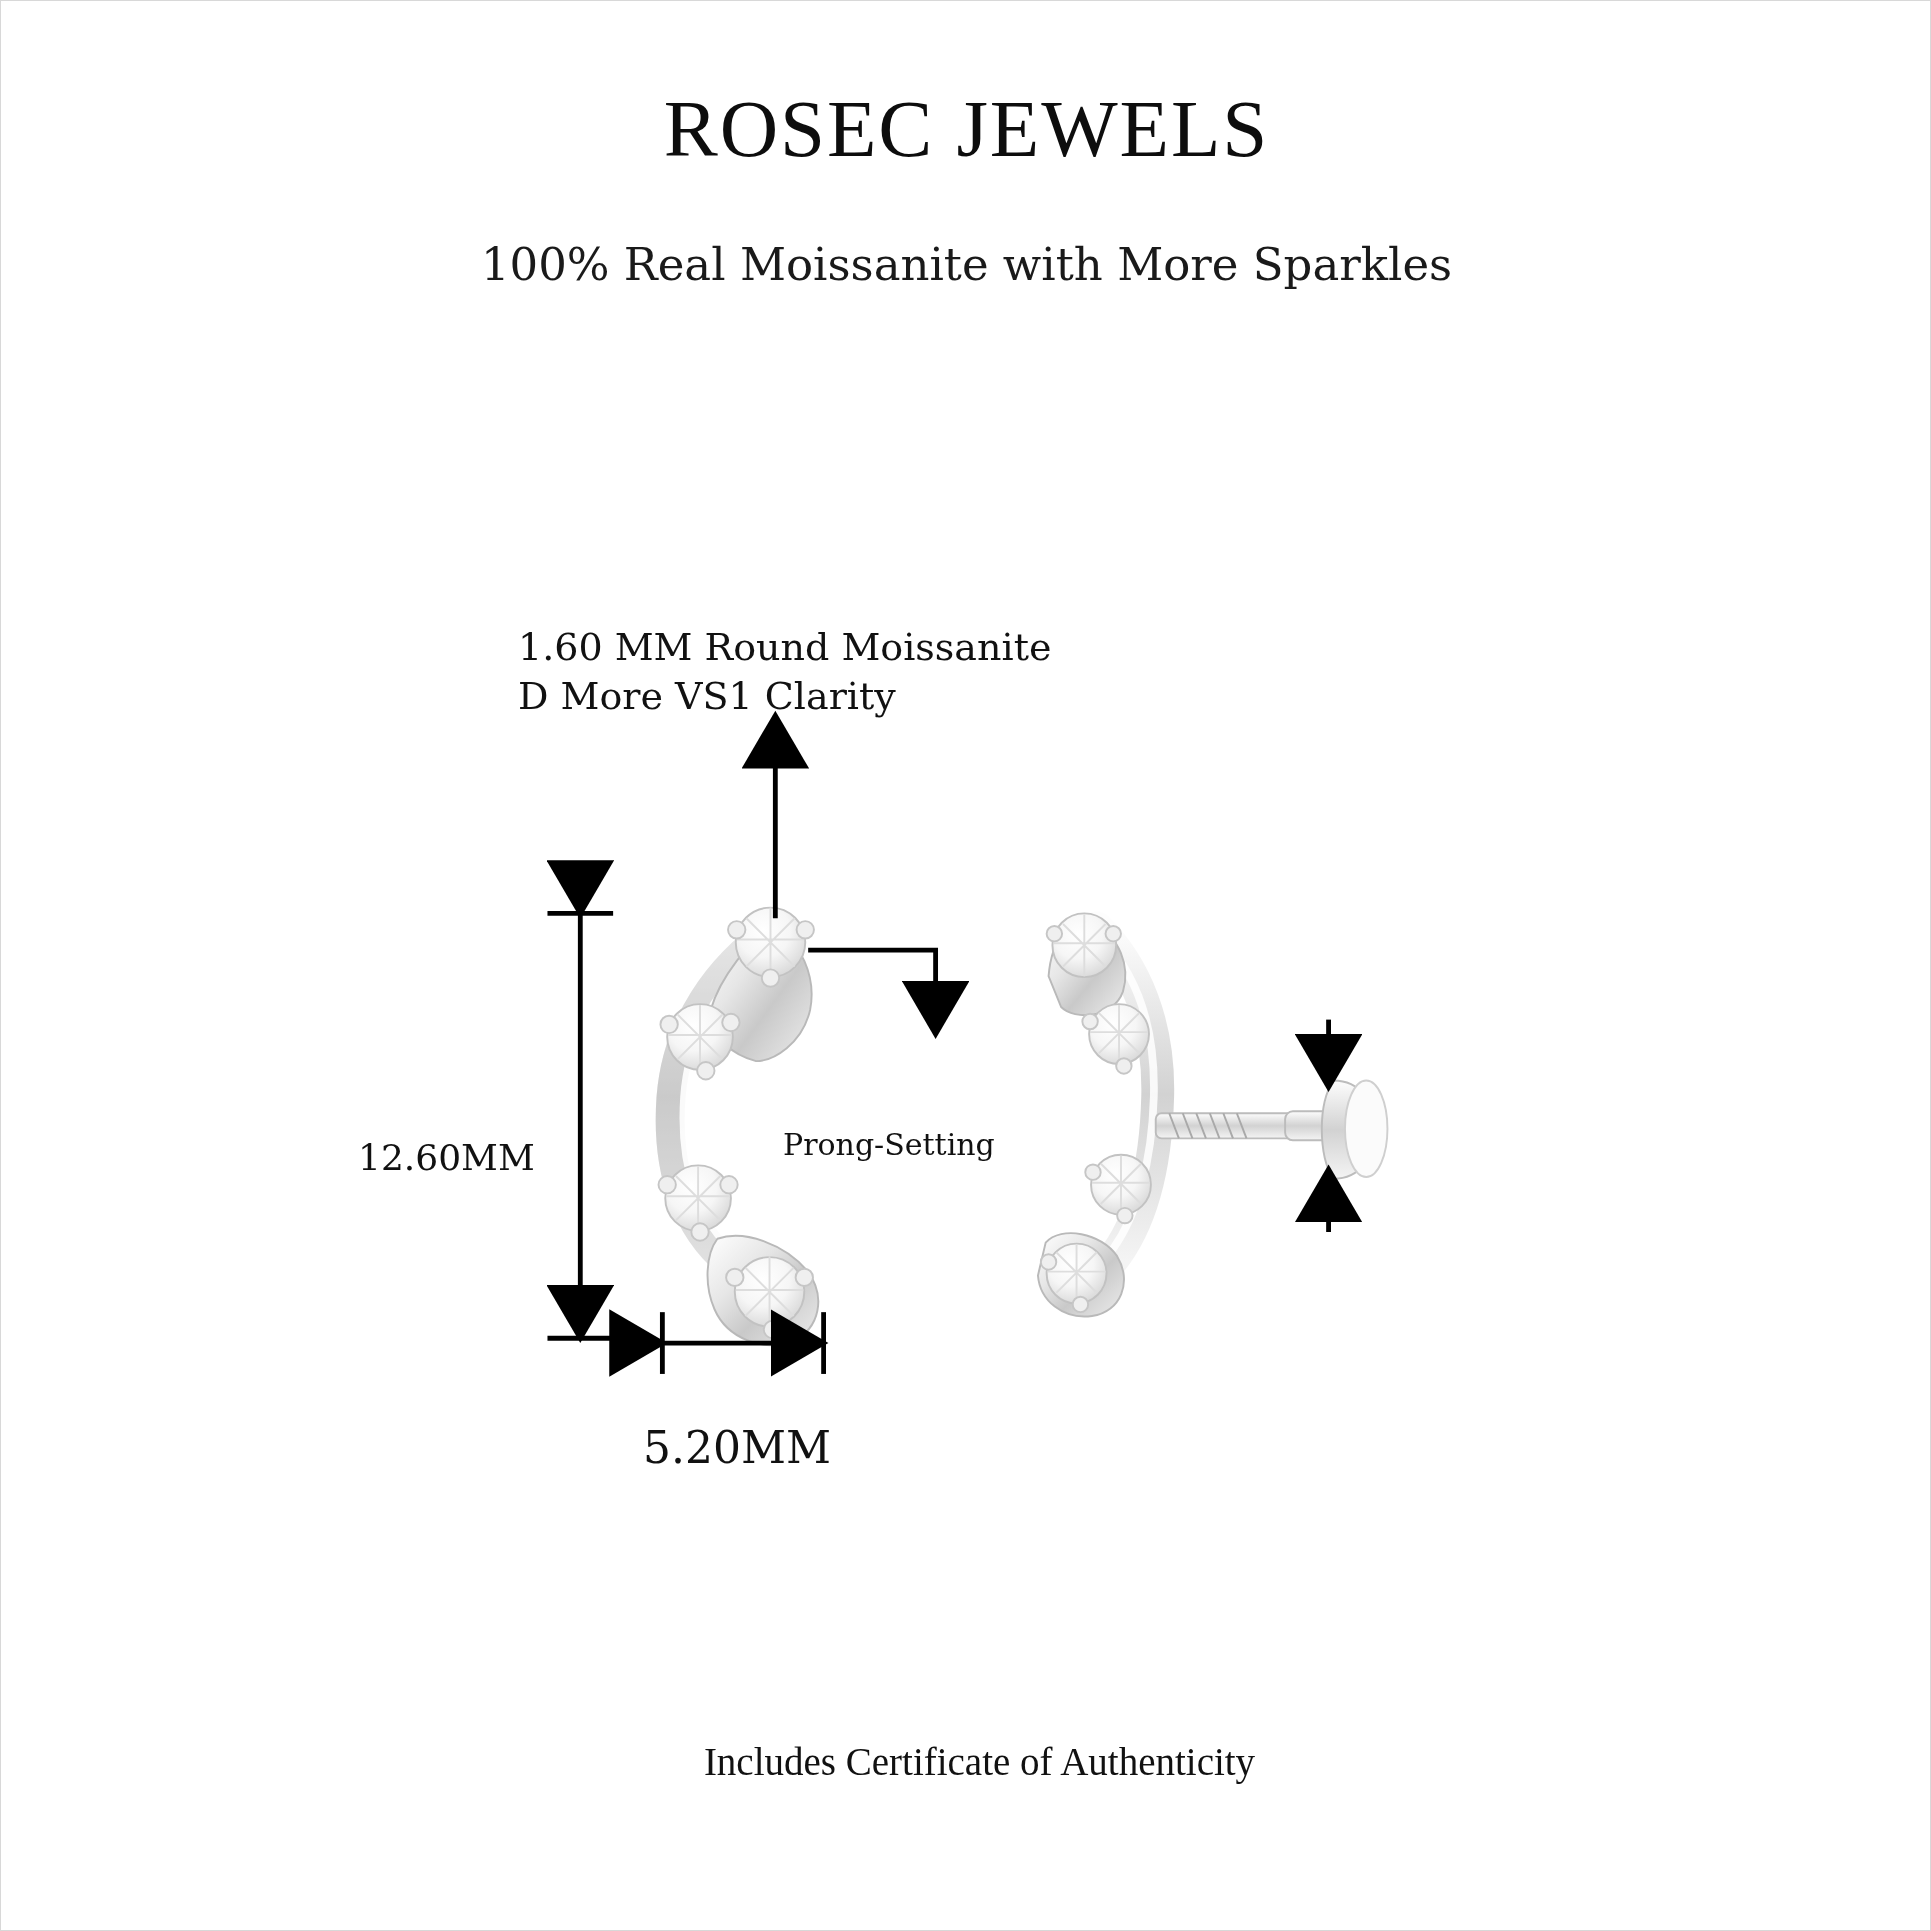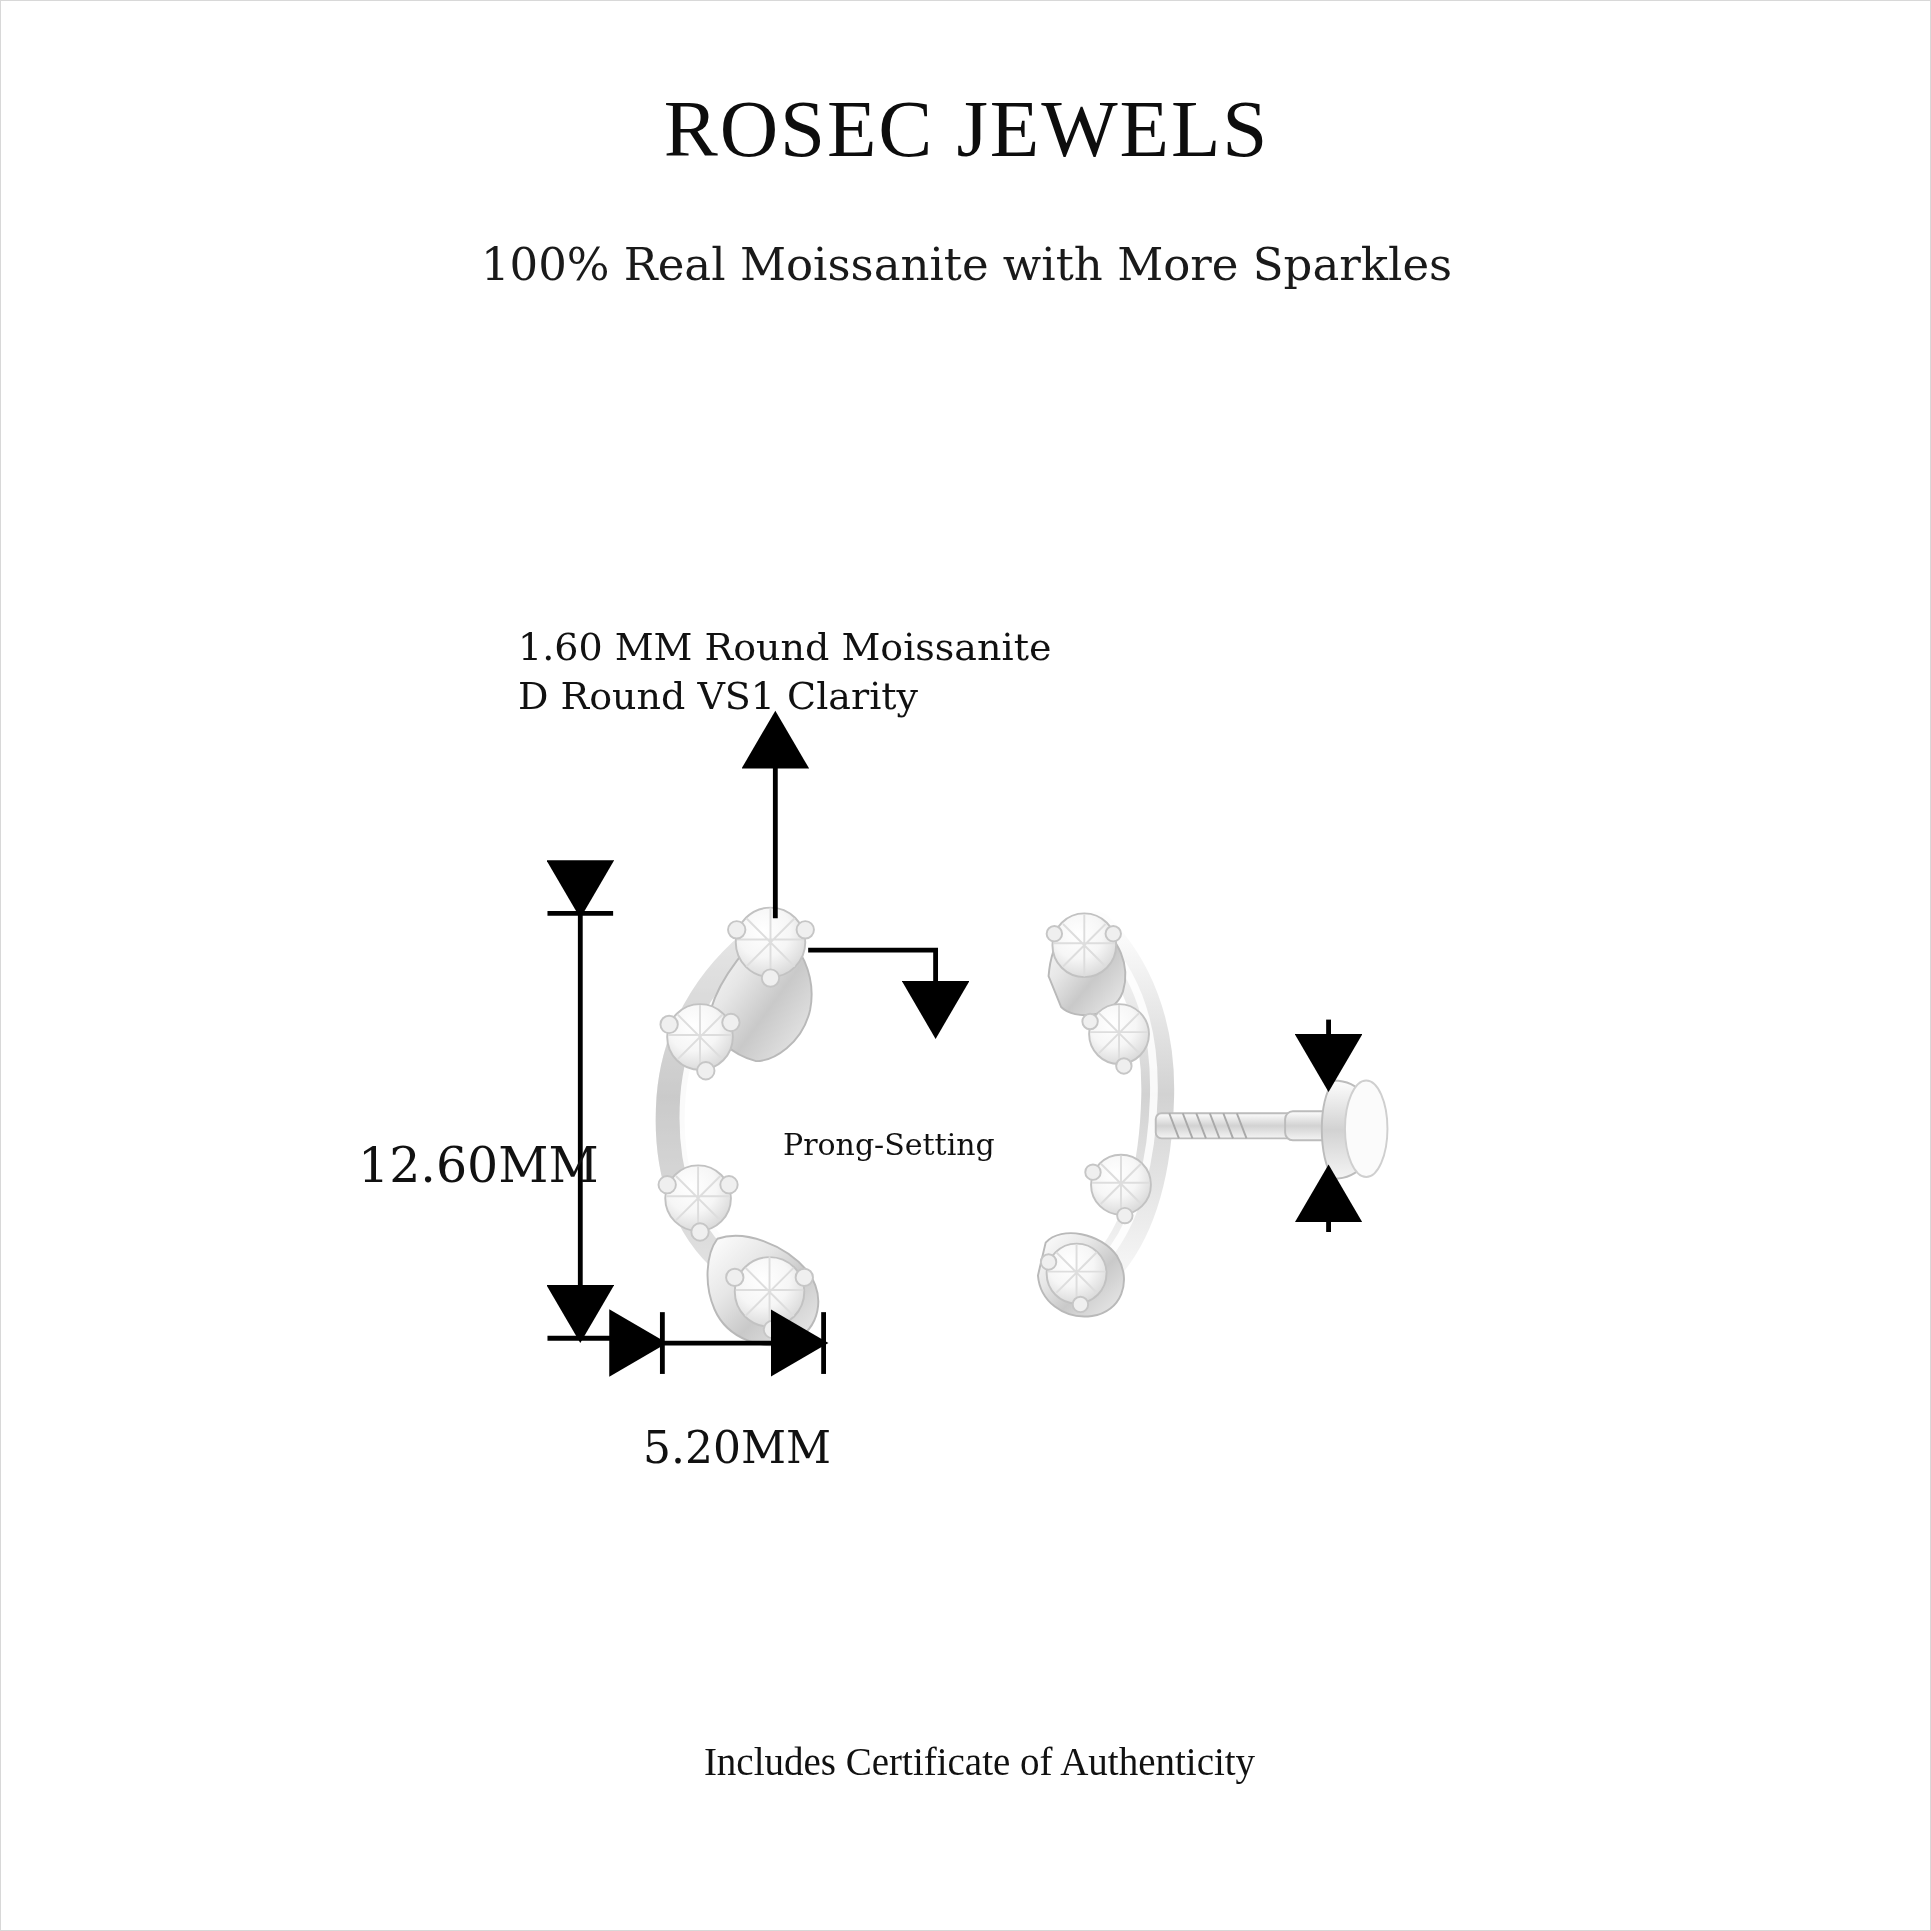--- a/index.html
+++ b/index.html
@@ -71,21 +71,21 @@
     font-size: 38px;
   }
   .anno-prong {
     left: 782px;
     top: 1077px;
     font-size: 30px;
   }
   .anno-height {
     left: 357px;
     top: 1086px;
-    font-size: 49px;
+    font-size: 36px;
   }
   .anno-width {
     left: 642px;
     top: 1371px;
     font-size: 44px;
   }
   .anno-gauge {
     left: 1149px;
     top: 1246px;
     font-size: 40px;
@@ -266,21 +266,21 @@
       <line x1="685" y1="1358" x2="685" y2="1422" stroke="#000" stroke-width="5"></line>
       <line x1="852" y1="1358" x2="852" y2="1422" stroke="#000" stroke-width="5"></line>
     </g>
 
     <g>
       <line x1="1375" y1="1055" x2="1375" y2="1125" stroke="#000" stroke-width="5" marker-end="url(#arrH)"></line>
       <line x1="1375" y1="1275" x2="1375" y2="1210" stroke="#000" stroke-width="5" marker-end="url(#arrH)"></line>
     </g>
   </svg>
 
-  <div class="anno anno-stone"><span>1.60 MM Round Moissanite</span><br><span>D Round VS1 Clarity</span></div>
+  <div class="anno anno-stone"><span>1.60 MM Round Moissanite</span><br><span>D More VS1 Clarity</span></div>
 
   <div class="anno anno-prong">Prong-Setting</div>
 
   <div class="anno anno-height">12.60MM</div>
 
   <div class="anno anno-width">5.20MM</div>
 
 
   <div class="footer-note">Includes Certificate of Authenticity</div>
 </div>

